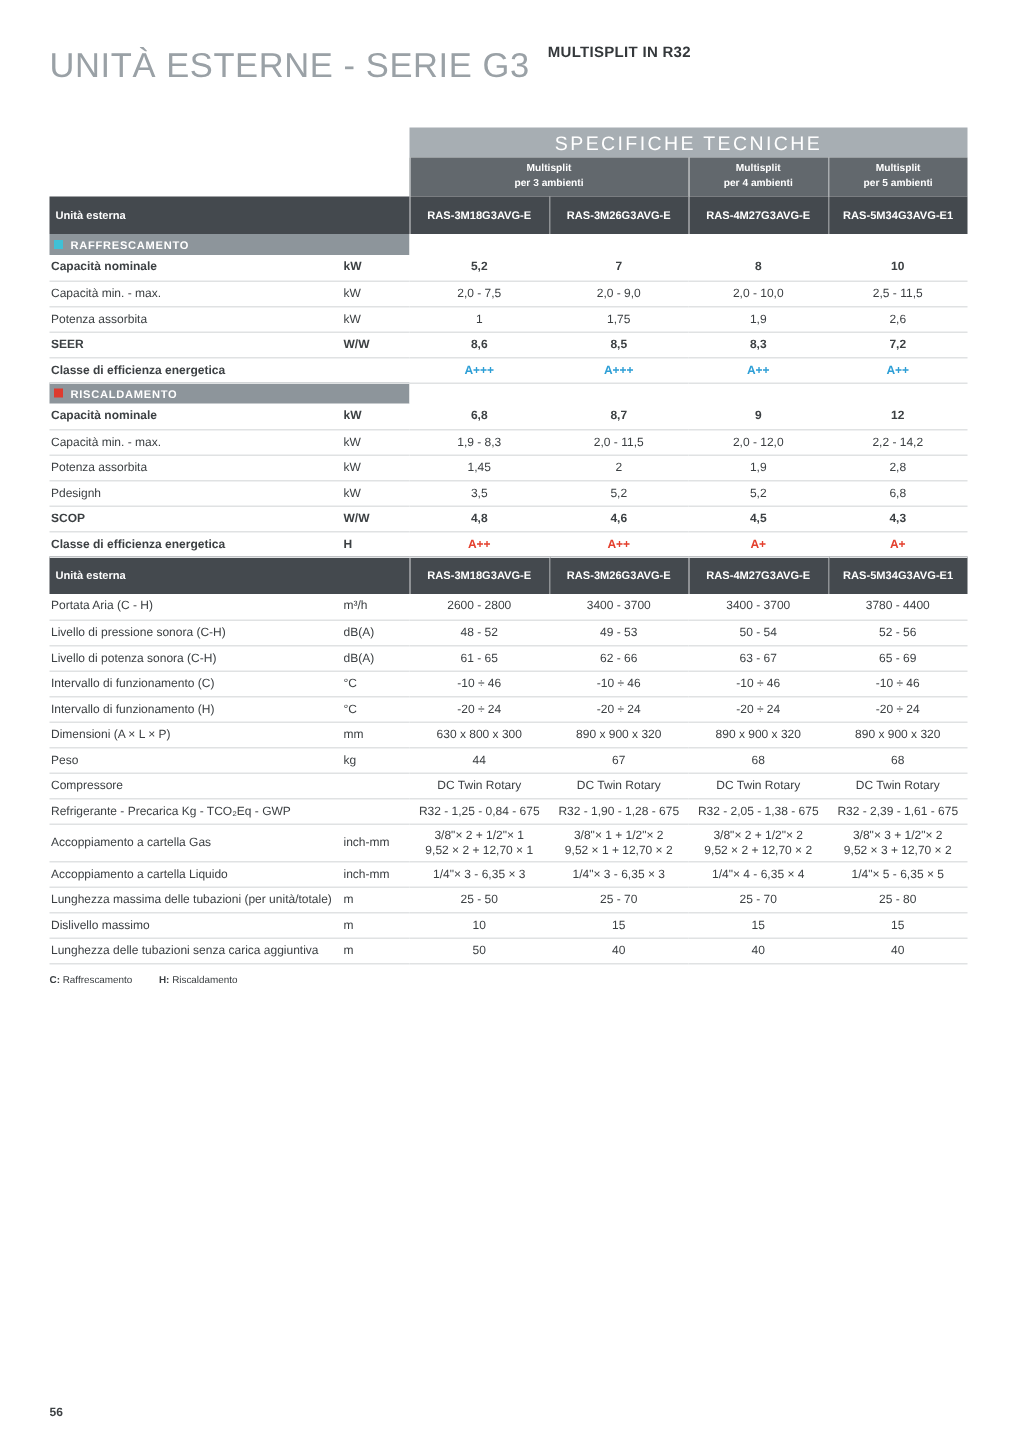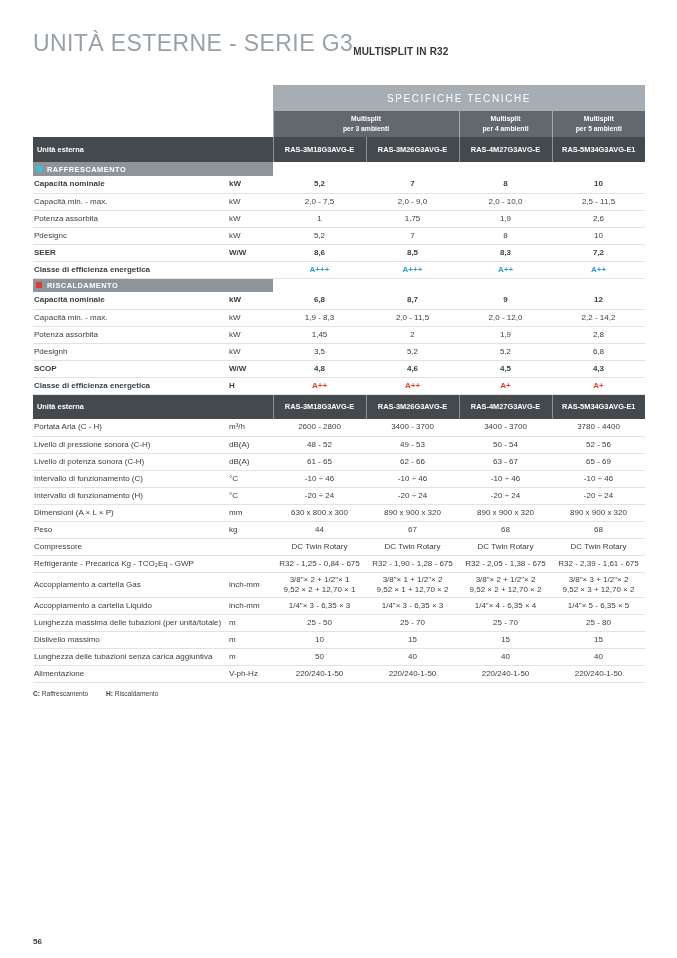--- a/index.html
+++ b/index.html
@@ -1,30 +1,30 @@
 <!DOCTYPE html>
 <html><head>
 <meta charset="utf-8">
 <style>
   * { margin:0; padding:0; box-sizing:border-box; }
   html,body { background:#ffffff; }
   body { font-family:"Liberation Sans", sans-serif; color:#3c4043; }
   .page { position:relative; width:677px; height:958px; background:#fff; overflow:hidden; }
   .content { padding:30px 32px 0 33px; }
 
-  .title-row { display:flex; align-items:flex-end; }
+  .title-row { display:flex; align-items:flex-start; gap:12px; }
   .title { font-size:23px; font-weight:400; color:#9aa1a6; letter-spacing:0.4px; }
   .subtitle { font-size:10px; font-weight:bold; color:#34383b; letter-spacing:0.2px; }
 
   table.spec { width:612px; border-collapse:collapse; table-layout:fixed; margin-top:28px; font-size:8px; color:#3c4043; }
   table.spec td, table.spec th { padding:0 3px; vertical-align:middle; }
 
   
   .blank { background:#fff; border:none; }
-  .spec-row th.spec-bar { background:#a7aeb3; color:#fff; font-weight:400; font-size:10px; letter-spacing:1.6px; text-align:center; height:26px; }
+  .spec-row th.spec-bar { background:#a7aeb3; color:#fff; font-weight:400; font-size:13px; letter-spacing:1.6px; text-align:center; height:20px; }
   .group-row th.group-cell { background:#62686d; color:#fff; font-weight:bold; font-size:6.8px; text-align:center; height:26px; line-height:1.45; border-left:1px solid rgba(255,255,255,0.45); }
   .model-row th { background:#44494e; color:#fff; font-weight:bold; font-size:7.4px; height:25px; }
   .model-row th.model-label { text-align:left; padding-left:4px; }
   .model-row th.model-cell { text-align:center; border-left:1px solid rgba(255,255,255,0.4); }
 
   
   .section-row td.section-bar { background:#8d959b; color:#fff; font-weight:bold; font-size:7.4px; letter-spacing:0.5px; height:14px; padding-left:3px; }
   .section-row td.section-rest { background:#fff; }
   .sq { display:inline-block; width:6px; height:6px; margin-right:5px; vertical-align:middle; position:relative; top:-1px; }
 
@@ -109,28 +109,20 @@
             <td class="val">2,5 - 11,5</td>
           </tr>
           <tr class="data-row">
             <td class="lbl">Potenza assorbita</td>
             <td class="unit">kW</td>
             <td class="val">1</td>
             <td class="val">1,75</td>
             <td class="val">1,9</td>
             <td class="val">2,6</td>
           </tr>
-          <tr class="data-row">
-            <td class="lbl">Pdesignc</td>
-            <td class="unit">kW</td>
-            <td class="val">5,2</td>
-            <td class="val">7</td>
-            <td class="val">8</td>
-            <td class="val">10</td>
-          </tr>
           <tr class="data-row bold">
             <td class="lbl">SEER</td>
             <td class="unit">W/W</td>
             <td class="val">8,6</td>
             <td class="val">8,5</td>
             <td class="val">8,3</td>
             <td class="val">7,2</td>
           </tr>
           <tr class="data-row bold">
             <td class="lbl">Classe di efficienza energetica</td>
@@ -308,28 +300,20 @@
             <td class="val">15</td>
           </tr>
           <tr class="data-row">
             <td class="lbl">Lunghezza delle tubazioni senza carica aggiuntiva</td>
             <td class="unit">m</td>
             <td class="val">50</td>
             <td class="val">40</td>
             <td class="val">40</td>
             <td class="val">40</td>
           </tr>
-          <tr class="data-row">
-            <td class="lbl">Alimentazione</td>
-            <td class="unit">V-ph-Hz</td>
-            <td class="val">220/240-1-50</td>
-            <td class="val">220/240-1-50</td>
-            <td class="val">220/240-1-50</td>
-            <td class="val">220/240-1-50</td>
-          </tr>
         </tbody>
     </table>
 
     <div class="footnote">
       <span class="fn-key">C:</span>
       <span>Raffrescamento</span>
       <span class="fn-gap"></span>
       <span class="fn-key">H:</span>
       <span>Riscaldamento</span>
     </div>

